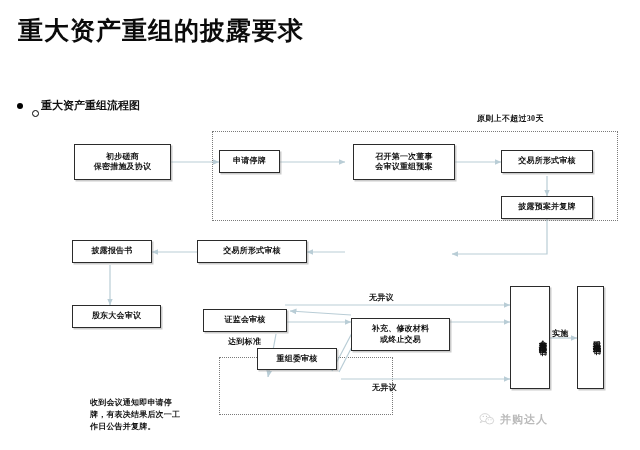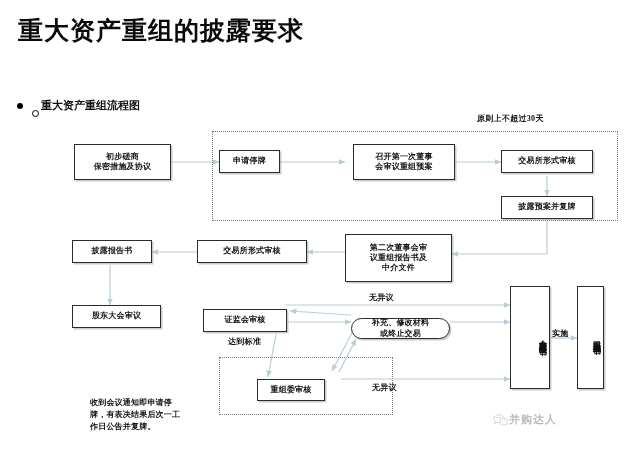--- a/index.html
+++ b/index.html
@@ -93,22 +93,22 @@
     line-height:1.5;
     width:96px;
     letter-spacing:.2px;
   }
 
   
   #wires{position:absolute;left:0;top:0;width:640px;height:450px;pointer-events:none;}
 
   
   .watermark{
-    position:absolute;left:493px;top:412px;
-    display:flex;align-items:flex-end;
+    position:absolute;left:479px;top:412px;
+    display:flex;align-items:flex-start;gap:5px;
     opacity:.42;
   }
   .wm-text{
     font-size:11px;color:#5d5d5d;font-weight:600;letter-spacing:1px;
   }
   .wm-icon{width:16px;height:14px;display:block;}
 </style>
 </head>
 <body>
 
@@ -184,40 +184,33 @@
   </div>
 
   <div class="node" style="left:501px;top:150px;width:92px;height:23px;">交易所形式审核</div>
 
   <div class="node" style="left:501px;top:196px;width:92px;height:23px;">披露预案并复牌</div>
 
   <div class="node" style="left:72px;top:240px;width:80px;height:23px;">披露报告书</div>
 
   <div class="node" style="left:197px;top:240px;width:110px;height:23px;">交易所形式审核</div>
 
-  <div class="node" style="left:345px;top:234px;width:107px;height:48px;">
-    <span>
-      <span>第二次董事会审</span><br>
-      <span>议重组报告书及</span><br>
-      <span>中介文件</span>
-    </span>
-  </div>
 
   <div class="node" style="left:72px;top:305px;width:89px;height:23px;">股东大会审议</div>
 
   <div class="node" style="left:203px;top:309px;width:84px;height:23px;">证监会审核</div>
 
-  <div class="node" style="left:351px;top:318px;width:99px;height:21px;border-radius:11px;">
+  <div class="node" style="left:351px;top:318px;width:99px;height:33px;">
     <span>
       <span>补充、修改材料</span><br>
       <span>或终止交易</span>
     </span>
   </div>
 
-  <div class="node" style="left:257px;top:379px;width:68px;height:22px;">重组委审核</div>
+  <div class="node" style="left:257px;top:348px;width:80px;height:22px;">重组委审核</div>
 
   <div class="node vert" style="left:510px;top:286px;width:40px;height:103px;">
     <span>全文</span>
     <span>上网披露报告书</span>
   </div>
 
   <div class="node vert" style="left:577px;top:286px;width:27px;height:103px;">重组实施报告书</div>
 
   <div class="label" style="left:477px;top:113px;">原则上不超过30天</div>
 

